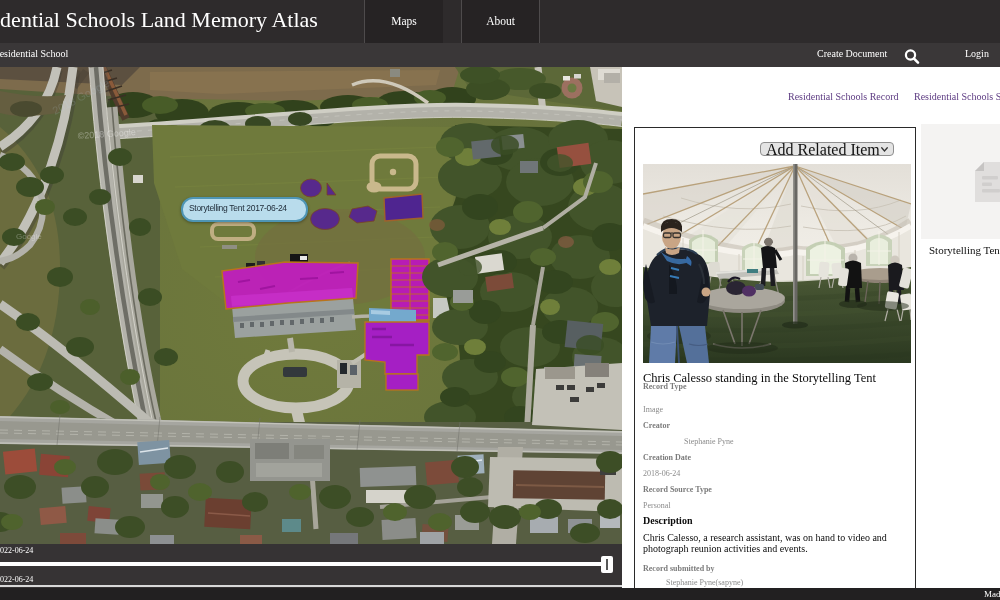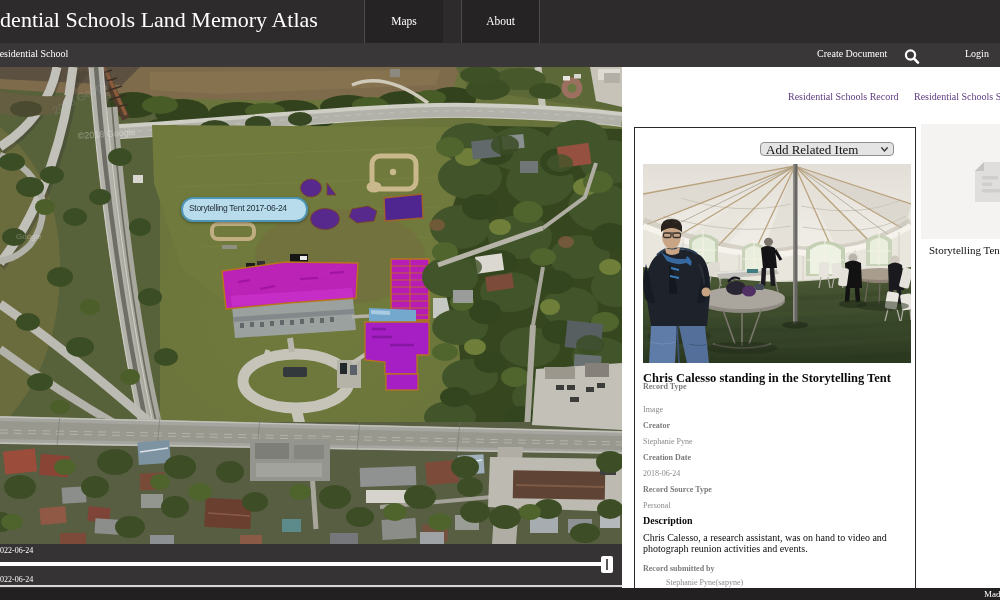--- a/index.html
+++ b/index.html
@@ -21,25 +21,25 @@
   #bar2 .create { position:absolute; left:817px; top:5px; font-size:10px; }
   #bar2 .login { position:absolute; left:965px; top:5px; font-size:10px; }
   #bar2 svg { position:absolute; left:902px; top:4px; }
 
   
   #rpanel { position:absolute; left:622px; top:67px; width:378px; height:521px; background:#fff; }
   .toplink { position:absolute; top:24px; font-size:10px; color:#5d3b82; white-space:nowrap; }
   #card { position:absolute; left:12px; top:60px; width:282px; height:462px;
      border:1px solid #2a2a2a; background:#fff; overflow:hidden; }
   #dd { position:absolute; left:125px; top:14px; width:134px; height:14px; background:#e4e4e4;
-     border:1px solid #8f8f8f; border-radius:4px; font-size:13px; color:#111;
+     border:1px solid #8f8f8f; border-radius:4px; font-size:16px; color:#111;
      line-height:13px; padding-left:5px; }
   #dd .chev { position:absolute; right:5px; top:3.5px; width:7px; height:5px; }
   #photo { position:absolute; left:8px; top:36px; width:268px; height:199px; }
-  .caption { position:absolute; left:8px; top:243px; font-size:12.5px; color:#0b0b0b;font-weight:bold; }
+  .caption { position:absolute; left:8px; top:243px; font-size:12.5px; color:#0b0b0b; }
   .mlabel { position:absolute; left:8px; font-size:8px; font-weight:bold; color:#7b7b7b; }
   .mval { position:absolute; left:8px; font-size:8px; color:#8b8b8b; }
   .desch { position:absolute; left:8px; top:387px; font-size:10px; font-weight:bold; color:#0b0b0b; }
   .desct { position:absolute; left:8px; top:405px; width:252px; font-size:10px; color:#0b0b0b; line-height:10.5px; }
 
   
   #relitem { position:absolute; left:299px; top:57px; width:90px; height:139px; background:#f4f3f2; overflow:hidden; }
   #relfoot { position:absolute; left:299px; top:172px; width:90px; height:24px; background:#fff; }
   #relfoot span { position:absolute; left:8px; top:5px; font-size:11px; color:#111; white-space:nowrap; }
 
@@ -632,21 +632,21 @@
 <polygon points="36,162 62,162 66,199 44,199" fill="#54709a"></polygon>
 <path d="M34,162 L36,199" stroke="#3a5074" stroke-width="1.8"></path>
 <path d="M8,178 Q20,182 32,178" stroke="#7590b6" stroke-width="1.2" fill="none" opacity="0.8"></path>
 <path d="M46,180 Q56,183 65,180" stroke="#42587c" stroke-width="1.2" fill="none" opacity="0.8"></path>
 </svg>
 </div>
       <div class="caption">Chris Calesso standing in the Storytelling Tent</div>
       <div class="mlabel" style="top:254px;">Record Type</div>
       <div class="mval" style="top:277px;">Image</div>
       <div class="mlabel" style="top:293px;">Creator</div>
-      <div class="mval" style="top:309px;">Stephanie Pyne</div>
+      <div class="mval" style="top:309px;margin-left:41px;">Stephanie Pyne</div>
       <div class="mlabel" style="top:325px;">Creation Date</div>
       <div class="mval" style="top:341px;">2018-06-24</div>
       <div class="mlabel" style="top:357px;">Record Source Type</div>
       <div class="mval" style="top:373px;">Personal</div>
       <div class="desch">Description</div>
       <div class="desct">Chris Calesso, a research assistant, was on hand to video and photograph reunion activities and events.</div>
       <div class="mlabel" style="top:436px;">Record submitted by</div>
       <div class="mval" style="top:450px;padding-left:23px;">Stephanie Pyne(sapyne)</div>
     </div>
 

